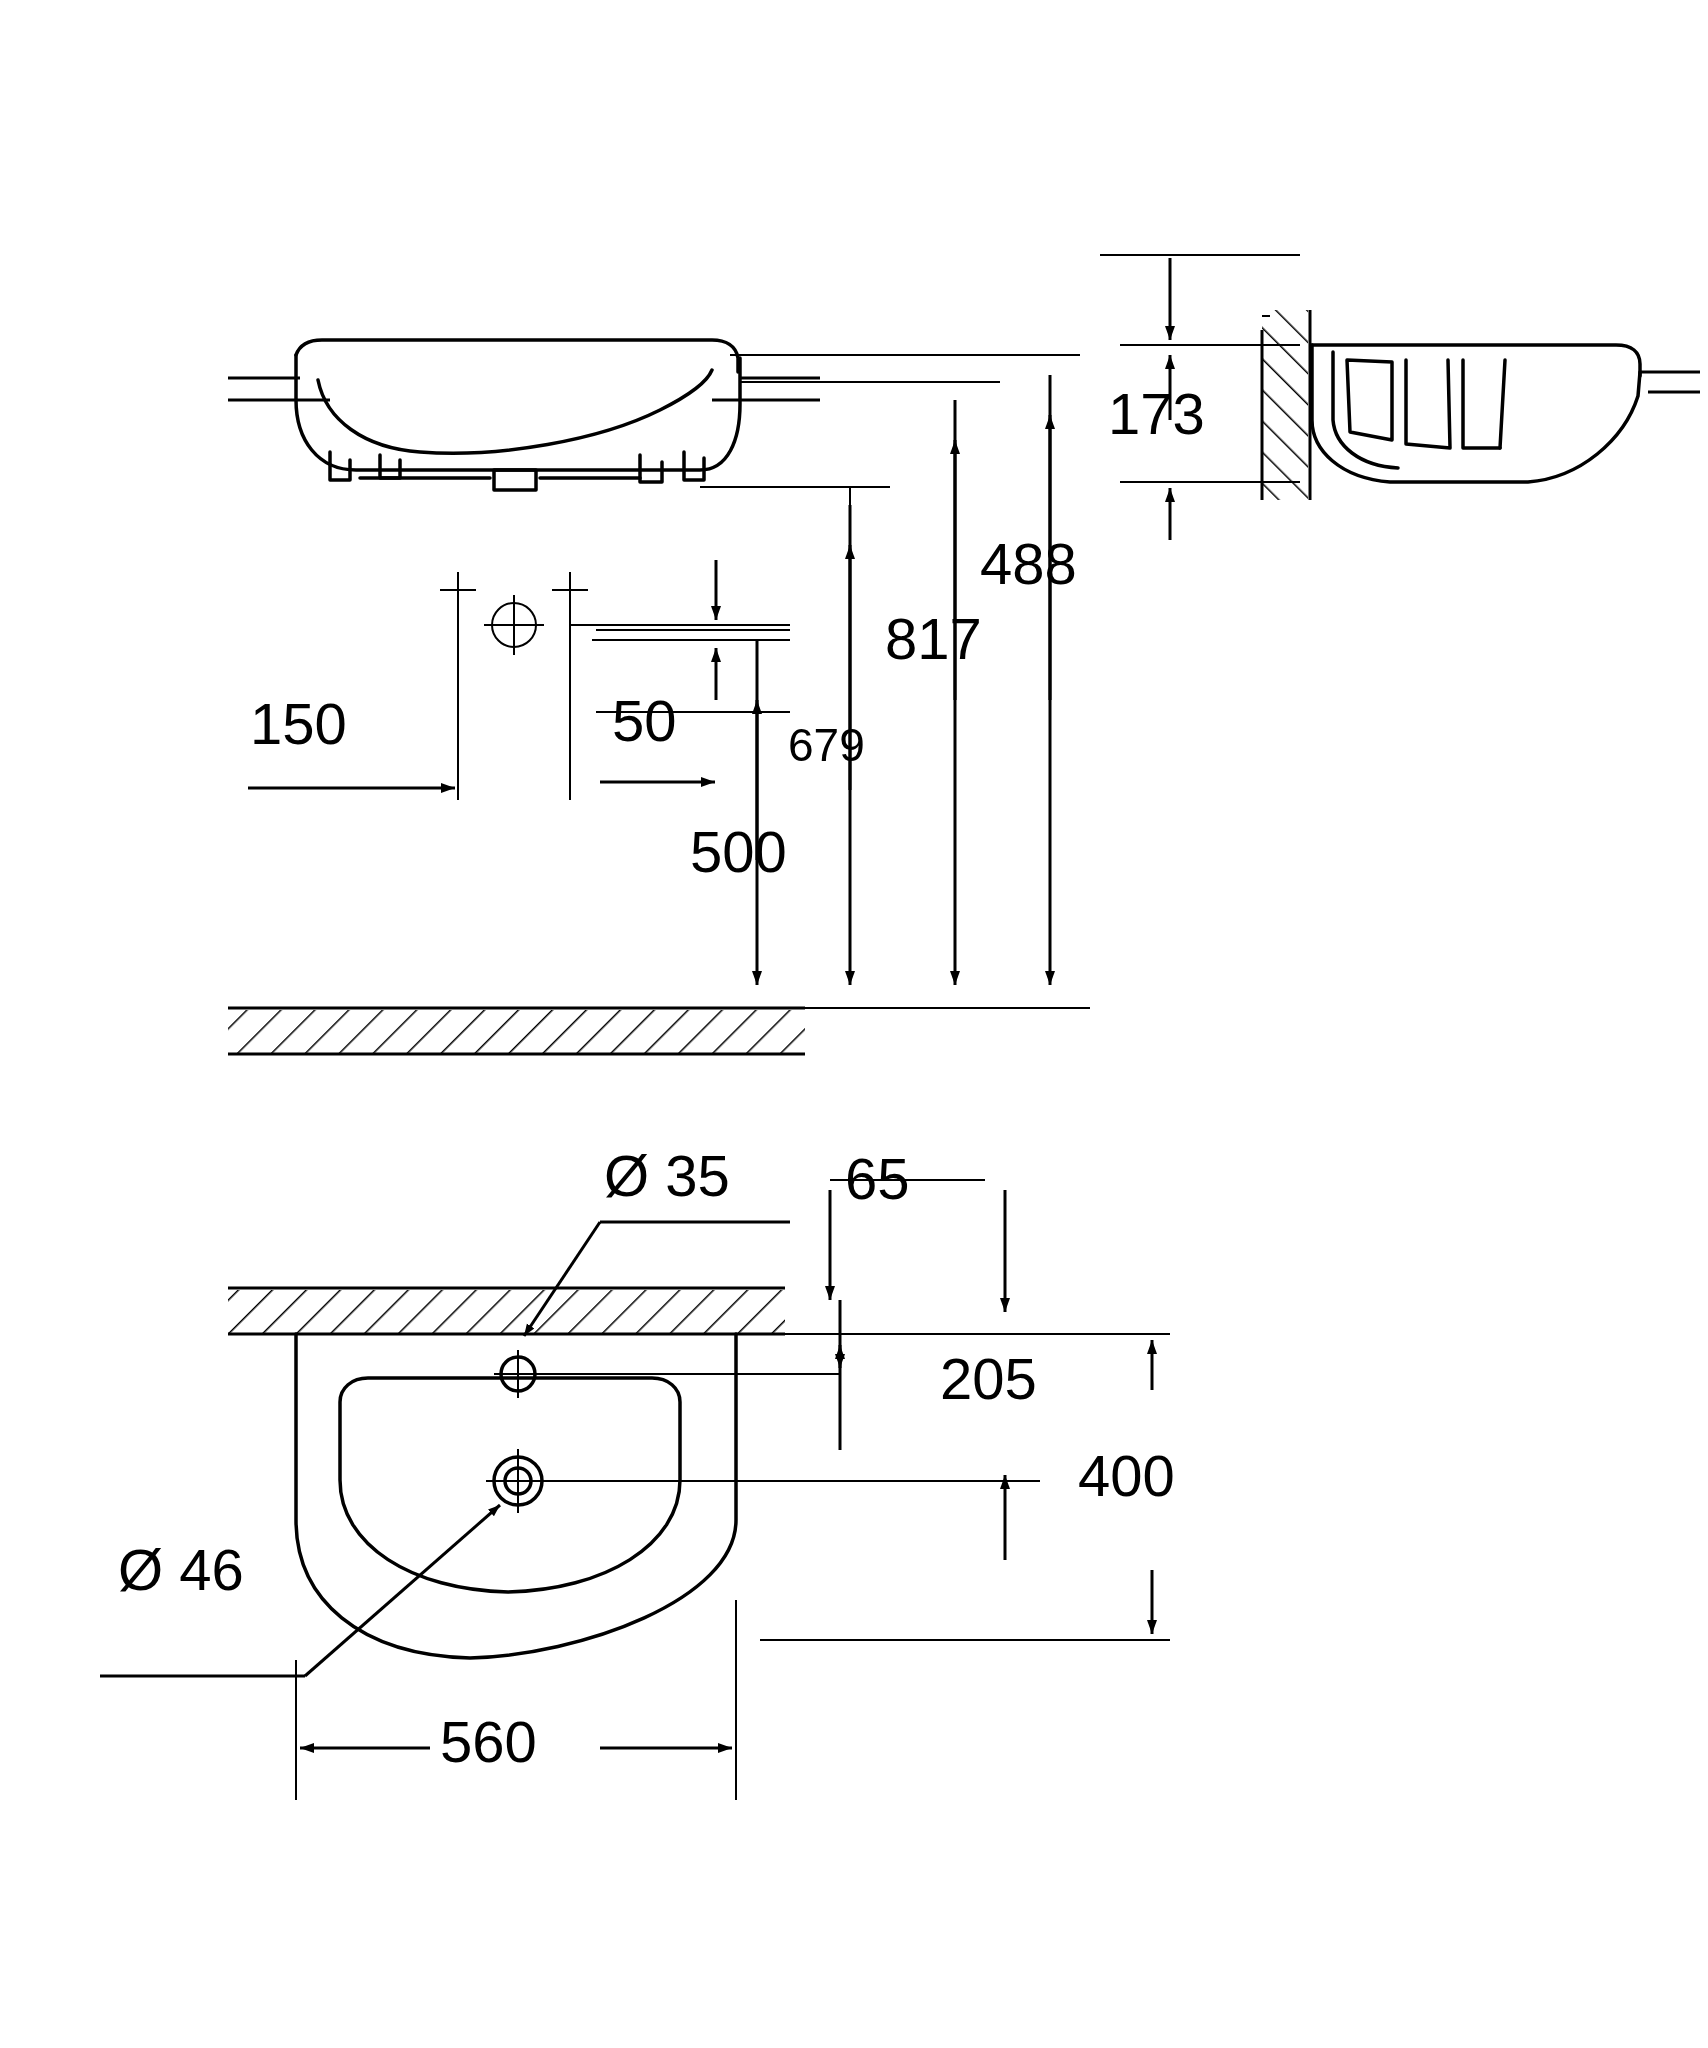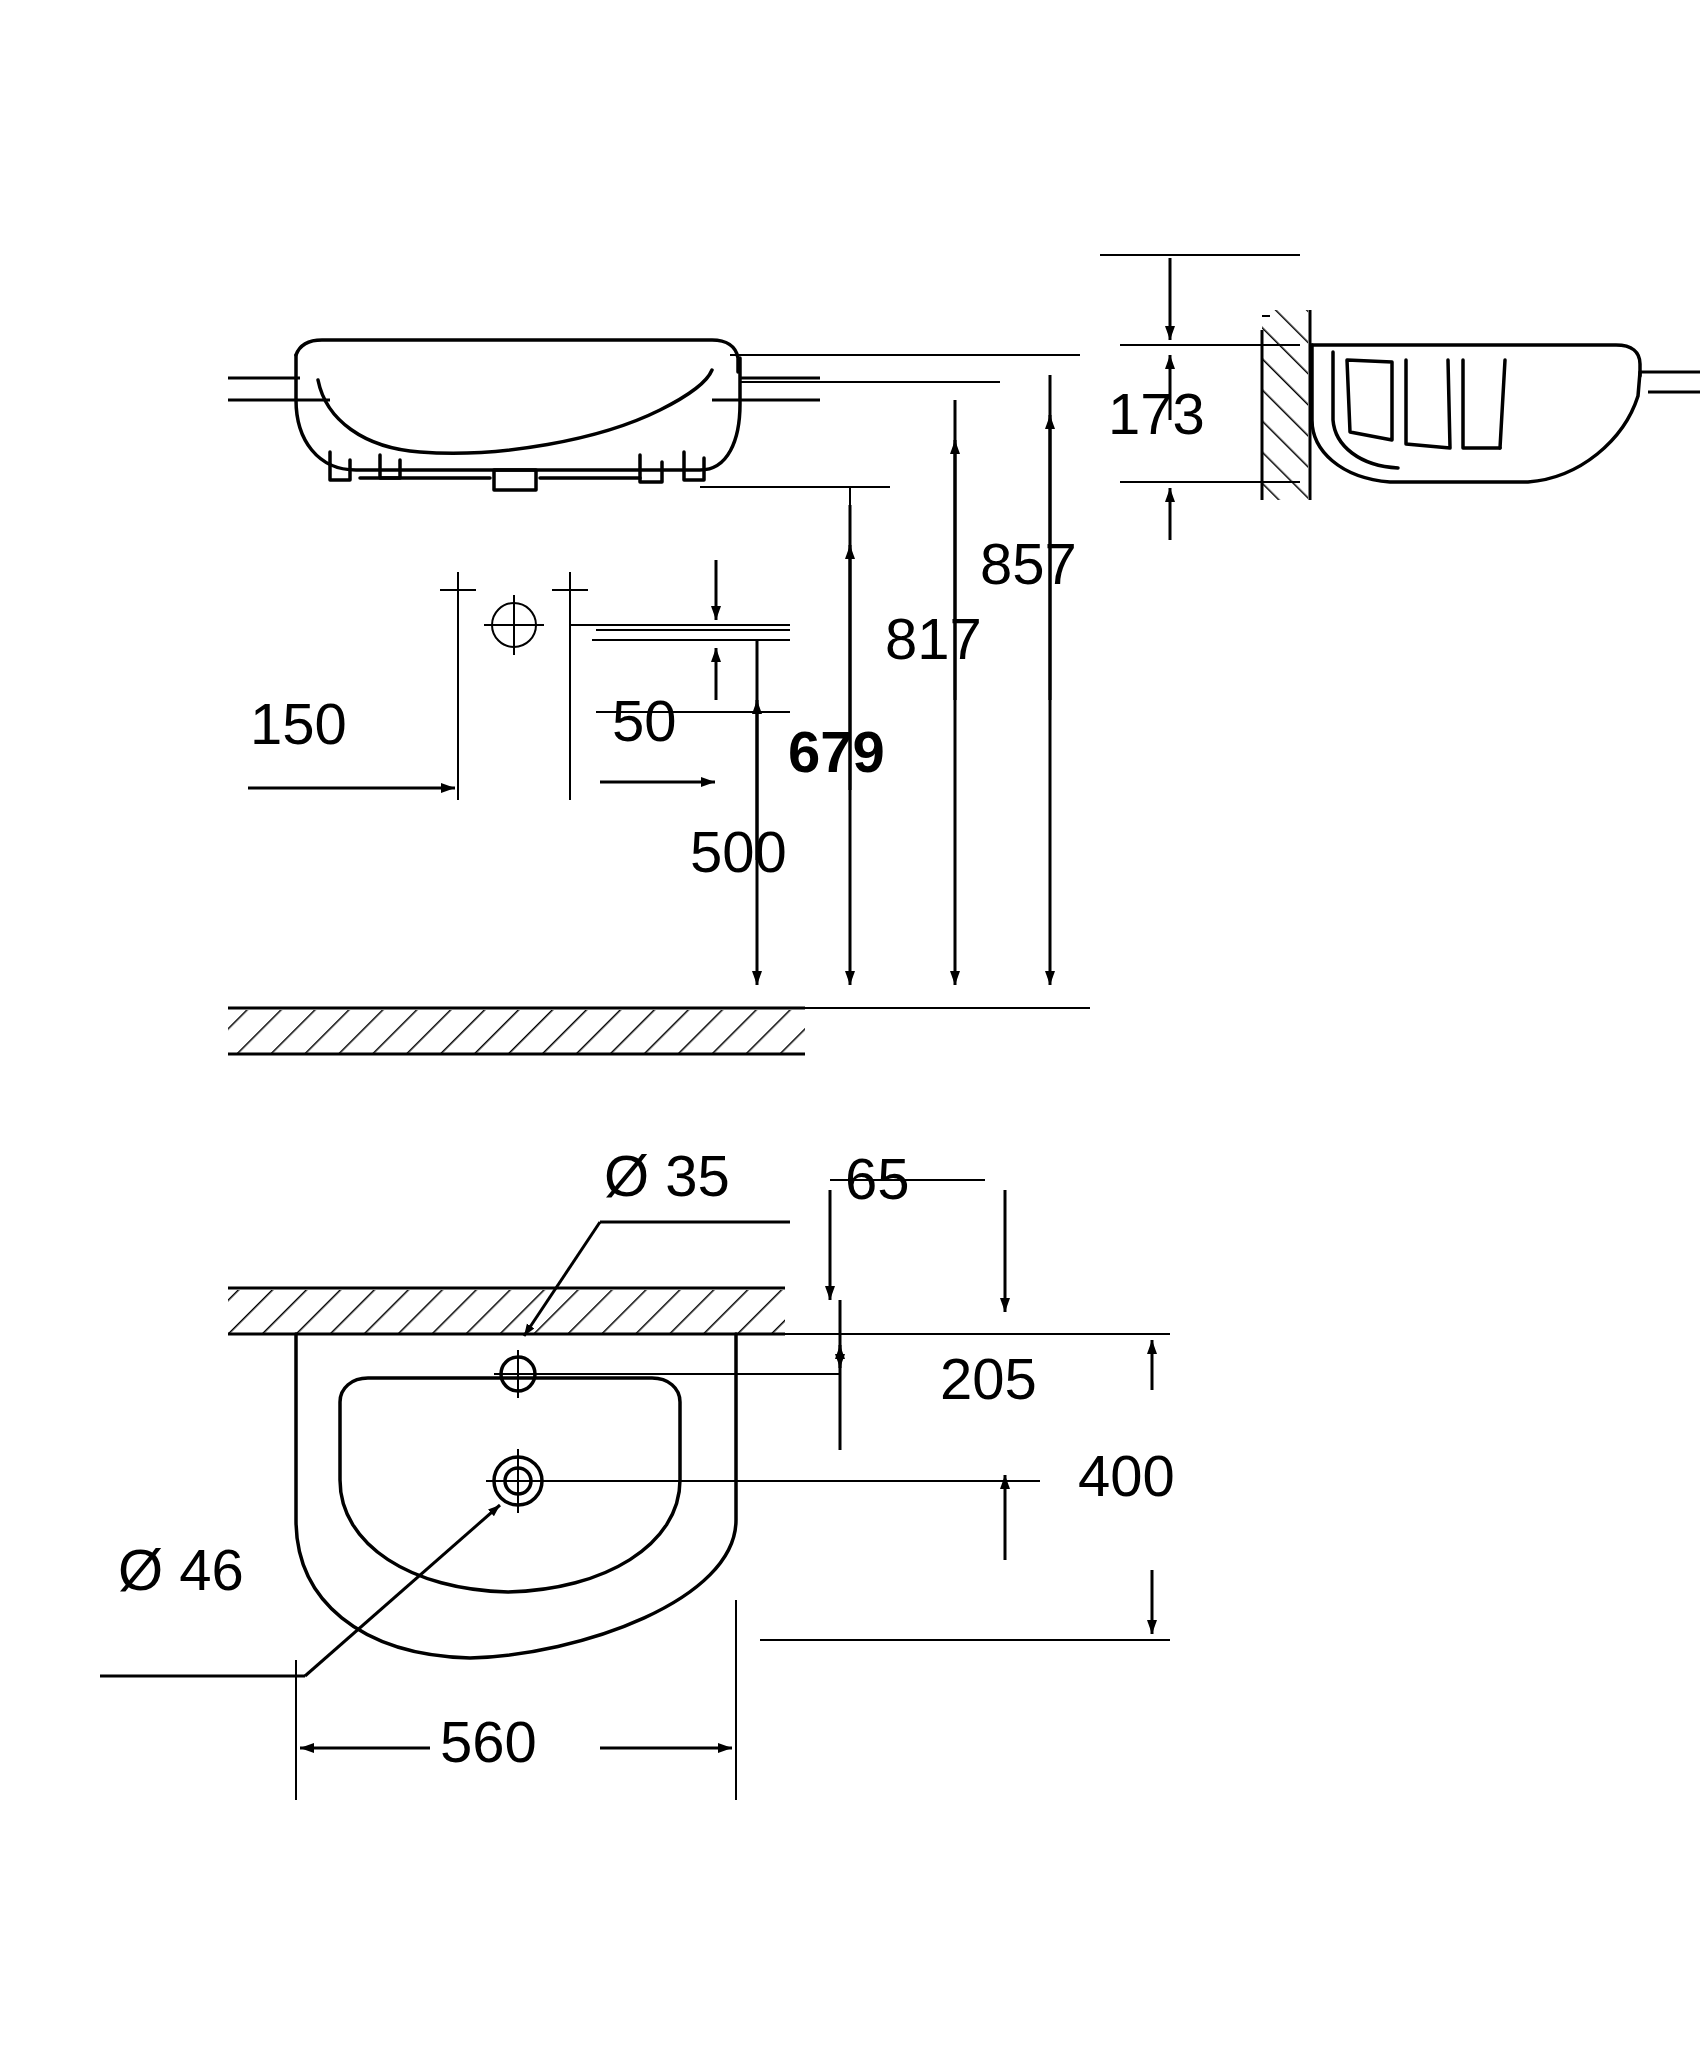--- a/index.html
+++ b/index.html
@@ -228,27 +228,27 @@
       </g>
 
       <g>
         <line class="ln" x1="430" y1="1748" x2="300" y2="1748" marker-end="url(#arr)"></line>
         <line class="ln" x1="600" y1="1748" x2="732" y2="1748" marker-end="url(#arr)"></line>
       </g>
     </g>
   </svg>
 
   <div style="position:absolute; left:980px; top:530px;">
-    <span style="font-family:'Liberation Sans',sans-serif; font-size:58px;">857</span>
+    <span style="font-family:'Liberation Sans',sans-serif; font-size:58px;">488</span>
   </div>
   <div style="position:absolute; left:885px; top:605px;">
     <span style="font-family:'Liberation Sans',sans-serif; font-size:58px;">817</span>
   </div>
   <div style="position:absolute; left:788px; top:718px;">
-    <span style="font-family:'Liberation Sans',sans-serif; font-size:58px;font-weight:bold;">679</span>
+    <span style="font-family:'Liberation Sans',sans-serif; font-size:46px;">679</span>
   </div>
   <div style="position:absolute; left:690px; top:818px;">
     <span style="font-family:'Liberation Sans',sans-serif; font-size:58px;">500</span>
   </div>
   <div style="position:absolute; left:250px; top:690px;">
     <span style="font-family:'Liberation Sans',sans-serif; font-size:58px;">150</span>
   </div>
   <div style="position:absolute; left:612px; top:655px;margin-top:32px;">
     <span style="font-family:'Liberation Sans',sans-serif; font-size:58px;">50</span>
   </div>

